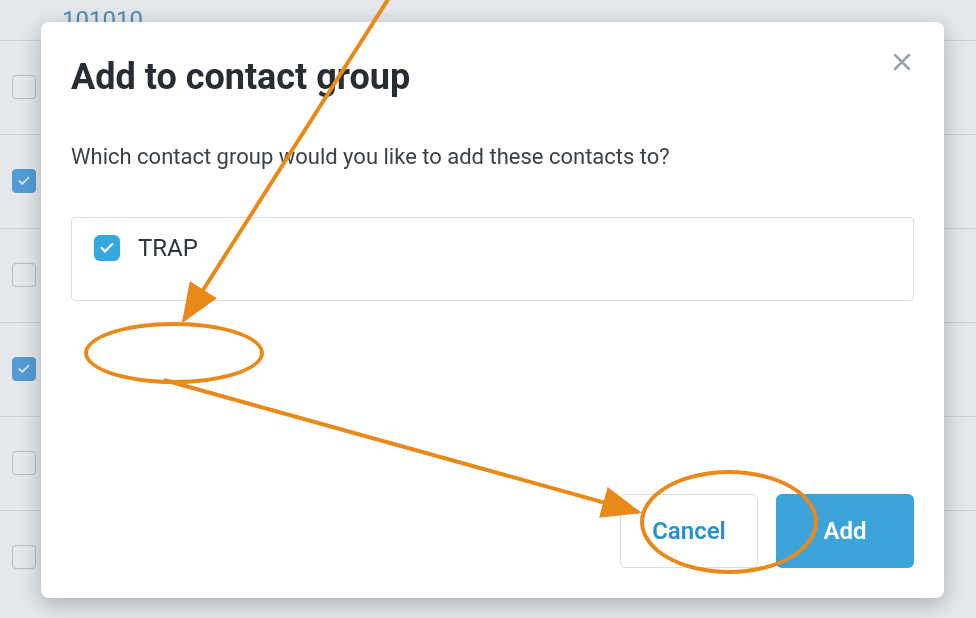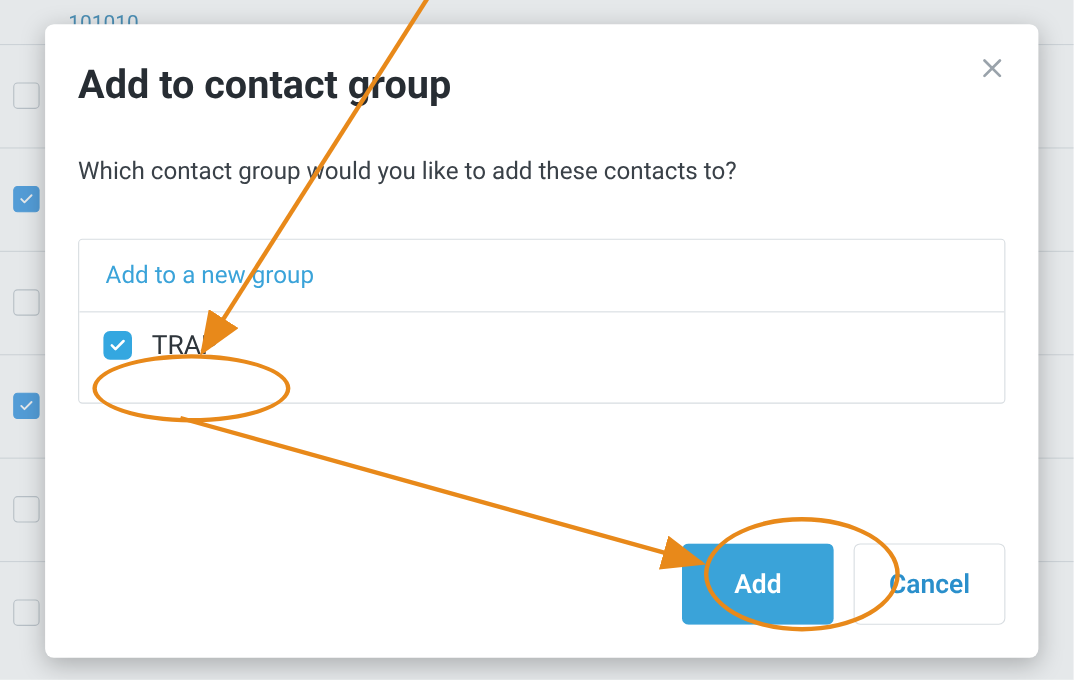--- a/index.html
+++ b/index.html
@@ -3,21 +3,21 @@
 <meta charset="utf-8">
 <style>
   html,body{margin:0;padding:0;width:976px;height:618px;font-family:-apple-system,BlinkMacSystemFont,"Segoe UI",Roboto,"Helvetica Neue",Arial,sans-serif;background:#fff;overflow:hidden;}
   .page-bg{position:absolute;inset:0;background:#fff;}
   
   .bg-rows{position:absolute;left:0;top:0;width:976px;height:618px;}
   .bg-row{position:absolute;left:0;right:0;height:60px;border-bottom:1px solid #d9dee2;display:flex;align-items:center;padding-left:12px;}
   .bg-row .chk{width:22px;height:22px;border:1px solid #b9c1c8;border-radius:4px;background:#fff;display:flex;align-items:center;justify-content:center;}
   .bg-row .chk.checked{background:#1f8ae0;border-color:#1f8ae0;}
   .bg-row .chk.checked svg{width:14px;height:14px;}
-  .bg-row .num{margin-left:28px;color:#1375ad;font-size:19px;}
+  .bg-row .num{margin-left:28px;color:#1375ad;font-size:24px;}
   .shade{position:absolute;inset:0;background:rgba(180,190,195,0.35);}
   
   .modal{position:absolute;left:41px;top:22px;width:903px;height:576px;background:#fff;border-radius:8px;box-shadow:0 6px 22px rgba(0,0,0,0.25);}
   .modal-inner{padding:34px 30px 30px 30px;}
   .modal-title{font-size:36px;font-weight:700;color:#272d33;margin:0 0 46px 0;}
   .modal-sub{font-size:22px;color:#3a4148;margin:0 0 48px 0;}
   .close{position:absolute;top:28px;right:30px;color:#9aa3ab;cursor:pointer;}
   .close svg{width:24px;height:24px;stroke:#9aa3ab;stroke-width:2.5;}
   .group-box{border:1px solid #d8dde1;border-radius:4px;overflow:hidden;}
   .group-new{padding:20px 24px;border-bottom:1px solid #d8dde1;color:#3aa3d9;font-size:22px;cursor:pointer;}
@@ -77,37 +77,36 @@
     <div class="close">
       <svg viewBox="0 0 24 24" fill="none">
           <path d="M5 5l14 14M19 5L5 19" stroke-linecap="round"></path>
         </svg>
     </div>
     <div class="modal-inner">
       <h1 class="modal-title">Add to contact group</h1>
       <p class="modal-sub">Which contact group would you like to add these contacts to?</p>
 
       <div class="group-box">
-        <div class="group-new">Add to a new group</div>
         <div class="group-list">
           <div class="group-item">
             <span class="g-chk">
               <svg viewBox="0 0 24 24" fill="none">
                   <path d="M4 12l5 5L20 6" stroke="#fff" stroke-width="3.5" stroke-linecap="round" stroke-linejoin="round"></path>
                 </svg>
             </span>
             <span>TRAP</span>
           </div>
           <div class="group-space"></div>
         </div>
       </div>
     </div>
     <div class="buttons">
+      <div class="btn btn-secondary">Cancel</div>
       <div class="btn btn-primary">Add</div>
-      <div class="btn btn-secondary">Cancel</div>
     </div>
   </div>
 
   <div class="anno">
 
     <div class="ellipse" style="left:84px;top:322px;width:172px;height:54px;"></div>
 
     <div class="ellipse" style="left:640px;top:470px;width:170px;height:96px;"></div>
 
     <svg width="976" height="618" style="position:absolute;left:0;top:0;">

